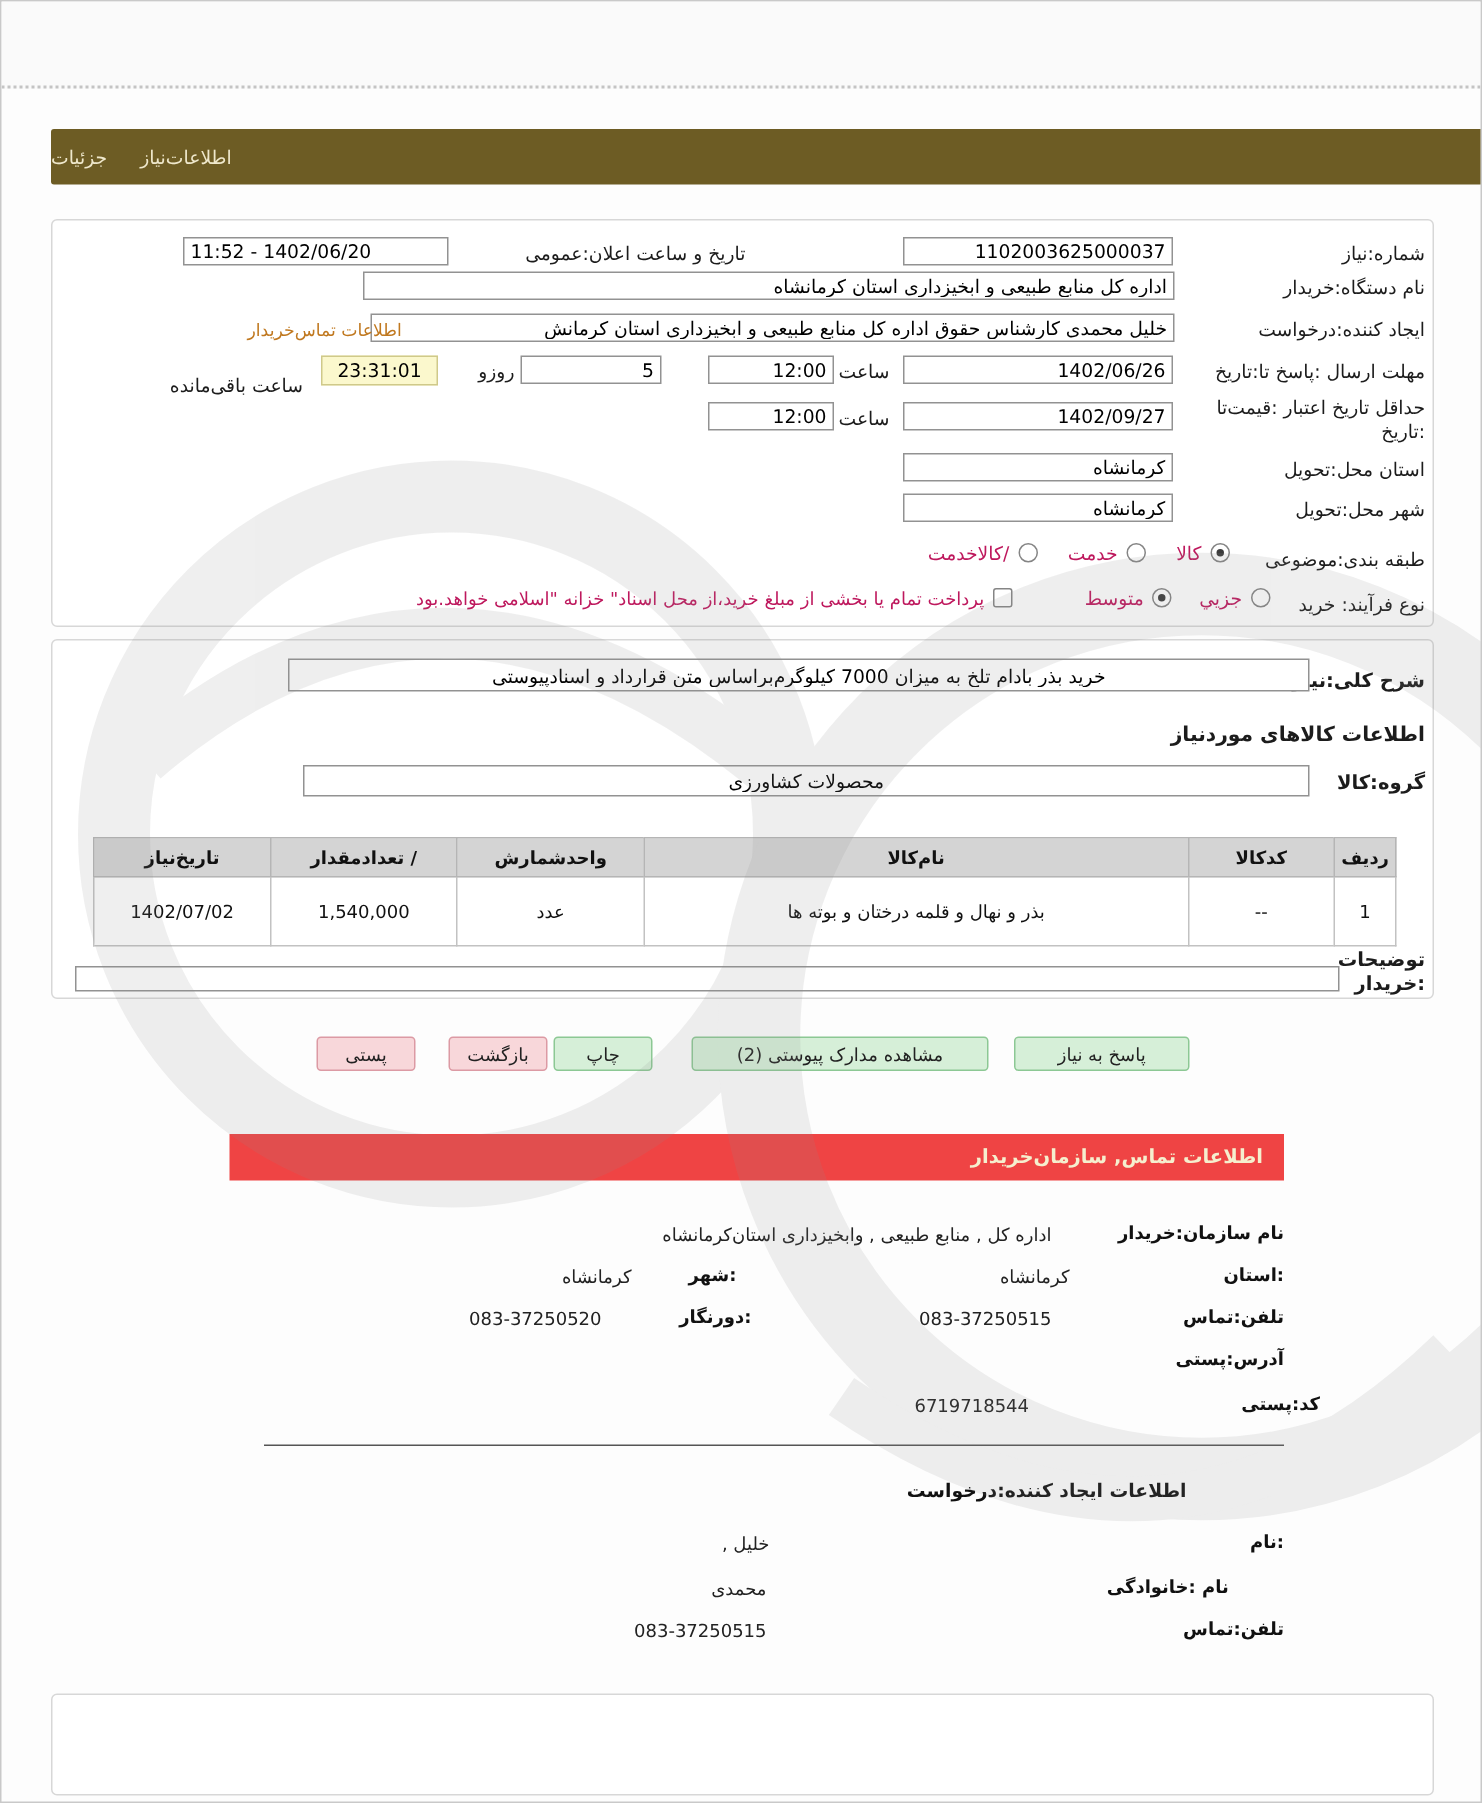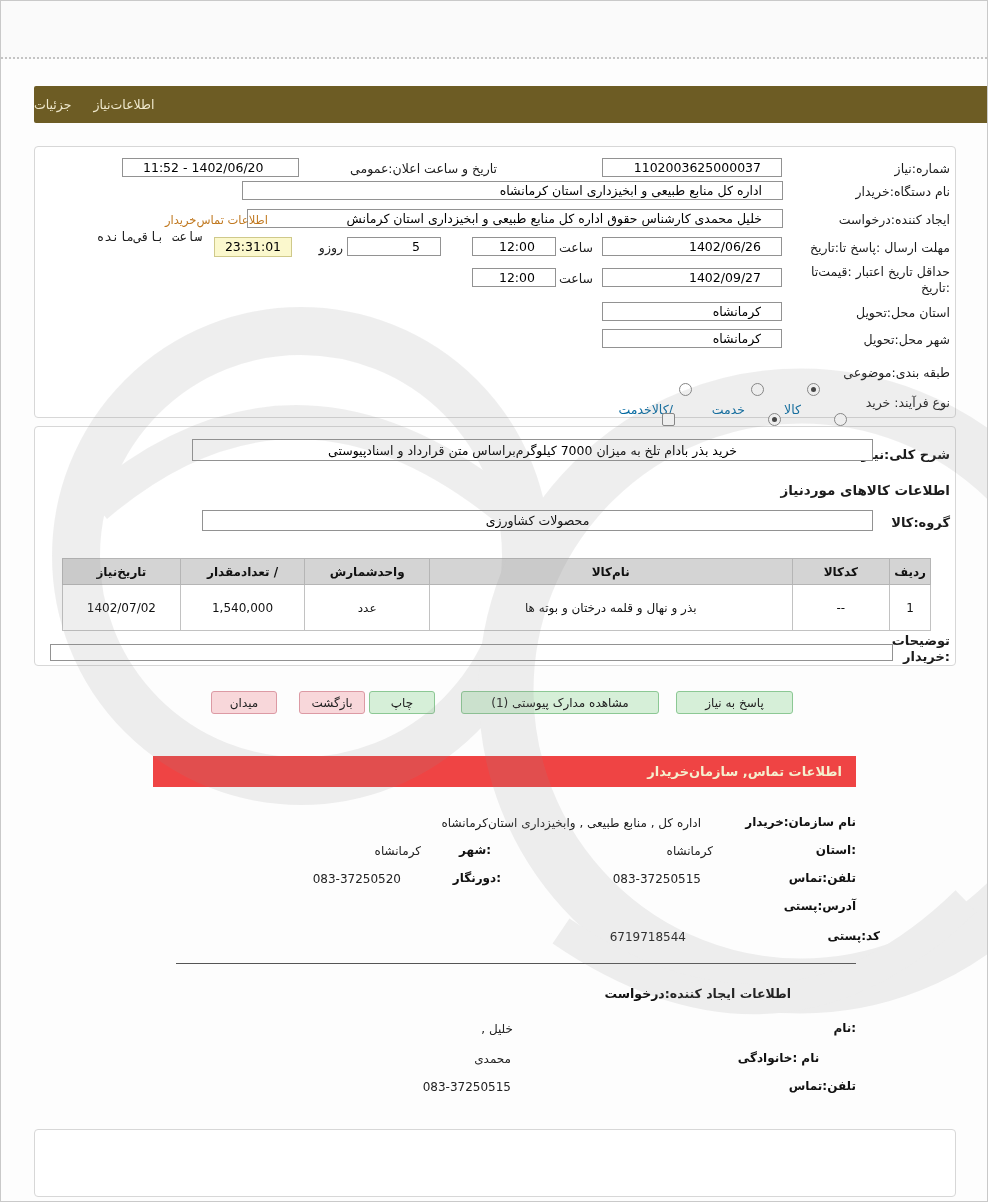--- a/index.html
+++ b/index.html
@@ -4,31 +4,31 @@
 <style>
   * { margin:0; padding:0; box-sizing:border-box; }
   html,body { background:#ffffff; }
   body { width:988px; height:1202px; font-family:"DejaVu Sans", sans-serif; }
   .page { position:relative; width:988px; height:1202px; background:#fdfdfd; border:1px solid #c9c9c9; overflow:hidden; direction:rtl; }
   .top-strip { position:absolute; top:0; left:0; width:100%; height:58px; background:#fafafa; border-bottom:2px dotted #c4c4c4; }
   .tabbar { position:absolute; left:33px; top:85px; width:982px; height:37px; background:#6d5c24; border-radius:2px; display:flex; align-items:center; direction:ltr; padding:0 0; gap:22px; z-index:1; }
   .tab { color:#efe8cc; font-size:12.5px; cursor:pointer; white-space:nowrap; }
   .panel { position:absolute; background:#ffffff; border:1px solid #d7d7d7; border-radius:4px; z-index:1; }
   .flabel { position:absolute; font-size:12.5px; color:#1c1c1c; text-align:right; line-height:16px; white-space:nowrap; }
-  .field { position:absolute; border:1px solid #929292; background:#fff; font-family:inherit; font-size:12.5px; height:19px; padding:0 20px; color:#000; }
+  .field { position:absolute; border:1px solid #929292; background:#fff; font-family:inherit; font-size:12.5px; height:19px; padding:0 4px; color:#000; }
   .ltr { direction:ltr; }
   .ta-r { text-align:right; } .ta-c { text-align:center; } .ta-l { text-align:left; }
   .bold { font-weight:bold; }
   .link { position:absolute; font-size:11.5px; color:#c0781f; cursor:pointer; white-space:nowrap; }
   .badge { position:absolute; background:#fbf8cd; border:1px solid #cfc98a; font-size:12.5px; text-align:center; line-height:18px; height:20px; direction:ltr; }
   .radio { width:13px; height:13px; border:1px solid #858585; border-radius:50%; background:#fff; display:inline-block; position:relative; flex:0 0 auto; cursor:pointer; }
   .radio.checked::after { content:""; position:absolute; inset:3px; background:#3c3c3c; border-radius:50%; }
   .cbox { width:13px; height:13px; border:1px solid #858585; background:#fff; display:inline-block; border-radius:2px; flex:0 0 auto; cursor:pointer; }
   .optrow { position:absolute; display:flex; align-items:center; gap:6px; direction:rtl; }
-  .opt-label { font-size:12.5px; color:#0369a1; white-space:nowrap;margin-top:41px; }
+  .opt-label { font-size:12.5px; color:#be185d; white-space:nowrap; }
   table.items { position:absolute; border-collapse:collapse; direction:rtl; z-index:1; }
   table.items th { background:#d4d4d4; border:1px solid #b5b5b5; font-size:12px; font-weight:bold; height:26px; padding:2px 4px; color:#111; }
   table.items td { background:#fff; border:1px solid #c2c2c2; font-size:12px; height:46px; text-align:center; color:#111; padding:2px 4px; }
   .btn { position:absolute; height:23px; border-radius:3px; font-family:inherit; font-size:12px; color:#222; cursor:pointer; z-index:2; white-space:nowrap; }
   .btn-pink { background:#f8d7da; border:1px solid #dc9aa4; }
   .btn-green { background:#d6efd8; border:1px solid #8cc894; }
   .cbar { position:absolute; background:#ef4444; color:#f5efce; font-weight:bold; font-size:13px; display:flex; align-items:center; justify-content:flex-start; padding:0 14px; z-index:1; }
   .clabel { position:absolute; font-weight:bold; font-size:12px; color:#111; text-align:right; white-space:nowrap; z-index:1; }
   .cvalue { position:absolute; font-size:12px; color:#222; text-align:right; z-index:1; }
   .divider { position:absolute; border-top:1px solid #555; z-index:1; }
@@ -60,21 +60,21 @@
     <input class="field ta-r" style="left: 212px; top: 62px; width: 536px;" value="خلیل محمدی کارشناس حقوق اداره کل منابع طبیعی و ابخیزداری استان کرمانش">
     <span class="link" style="left:130px; top:66px;">اطلاعات تماس‌خریدار</span>
 
     <div class="flabel" style="left:640px; top:93px; width:275px;">مهلت ارسال :پاسخ تا:تاریخ</div>
     <input class="field ltr ta-r" style="left: 567px; top: 90px; width: 180px;" value="1402/06/26">
     <div class="flabel" style="left:518px; top:93px; width:40px;">ساعت</div>
     <input class="field ltr ta-r" style="left: 437px; top: 90px; width: 84px;" value="12:00">
     <input class="field ltr ta-r" style="left: 312px; top: 90px; width: 94px;" value="5">
     <div class="flabel" style="left:268px; top:93px; width:40px;">روزو</div>
     <div class="badge" style="left:179px; top:90px; width:78px;">23:31:01</div>
-    <div class="flabel" style="left:17px; top:83px; width:150px;font-family:Liberation Mono, monospace;">ساعت باقی‌مانده</div>
+    <div class="flabel" style="left:17px; top:102px; width:150px;">ساعت باقی‌مانده</div>
 
     <div class="flabel" style="left:640px; top:117px; width:275px;">حداقل تاریخ اعتبار :قیمت‌تا</div>
     <div class="flabel" style="left:640px; top:133px; width:275px;">:تاریخ</div>
     <input class="field ltr ta-r" style="left: 567px; top: 121px; width: 180px;" value="1402/09/27">
     <div class="flabel" style="left:518px; top:124px; width:40px;">ساعت</div>
     <input class="field ltr ta-r" style="left: 437px; top: 121px; width: 84px;" value="12:00">
 
     <div class="flabel" style="left:640px; top:158px; width:275px;">استان محل:تحویل</div>
     <input class="field ta-r" style="left: 567px; top: 155px; width: 180px;" value="کرمانشاه">
 
@@ -91,20 +91,21 @@
       <span class="opt-label">/کالاخدمت</span>
     </div>
 
     <div class="flabel" style="left:640px; top:248px; width:275px;">نوع فرآیند: خرید</div>
     <div class="optrow" style="left:90px; top:244px; width:722px;">
       <span class="radio"></span>
       <span class="opt-label">جزیي</span>
       <span class="radio checked" style="margin-right:12px;"></span>
       <span class="opt-label">متوسط</span>
       <span class="cbox" style="margin-right:42px;"></span>
+      <span class="opt-label" style="font-size:12px;">پرداخت تمام یا بخشی از مبلغ خرید،از محل اسناد" خزانه "اسلامی خواهد.بود</span>
     </div>
   </div>
 
   <div class="panel" style="left:33px; top:425px; width:922px; height:240px;">
 
     <div class="flabel bold" style="left:700px; top:20px; width:215px; font-size:13px;">شرح کلی:نیاز</div>
     <input class="field ta-c" style="left: 157px; top: 12px; width: 681px; height: 22px;" value="خرید بذر بادام تلخ به میزان 7000 کیلوگرم‌براساس متن قرارداد و اسنادپیوستی">
 
     <div class="flabel bold" style="left:600px; top:55px; width:315px; font-size:13.5px;">اطلاعات کالاهای موردنیاز</div>
 
@@ -132,24 +133,24 @@
           <td class="ltr">1402/07/02</td>
         </tr>
       </tbody>
     </table>
 
     <div class="flabel bold" style="left:735px; top:206px; width:180px; font-size:13px;">توضیحات</div>
     <div class="flabel bold" style="left:735px; top:222px; width:180px; font-size:13px;">:خریدار</div>
     <input class="field ta-r" style="left: 15px; top: 217px; width: 843px; height: 17px;">
   </div>
 
-  <button class="btn btn-pink" style="left:210px; top:690px; width:66px;">میدان</button>
+  <button class="btn btn-pink" style="left:210px; top:690px; width:66px;">پستی</button>
   <button class="btn btn-pink" style="left:298px; top:690px; width:66px;">بازگشت</button>
   <button class="btn btn-green" style="left:368px; top:690px; width:66px;">چاپ</button>
-  <button class="btn btn-green" style="left:460px; top:690px; width:198px;">مشاهده مدارک پیوستی (1)</button>
+  <button class="btn btn-green" style="left:460px; top:690px; width:198px;">مشاهده مدارک پیوستی (2)</button>
   <button class="btn btn-green" style="left:675px; top:690px; width:117px;">پاسخ به نیاز</button>
 
   <div class="cbar" style="left:152px; top:755px; width:703px; height:31px;">
     <span>اطلاعات  تماس, سازمان‌خریدار</span>
   </div>
 
   <div class="clabel" style="left:655px; top:814px; width:200px;">نام سازمان:خریدار</div>
   <div class="cvalue" style="left:230px; top:815px; width:470px;">اداره کل , منابع طبیعی , وابخیزداری استان‌کرمانشاه</div>
 
   <div class="clabel" style="left:700px; top:842px; width:155px;">:استان</div>

